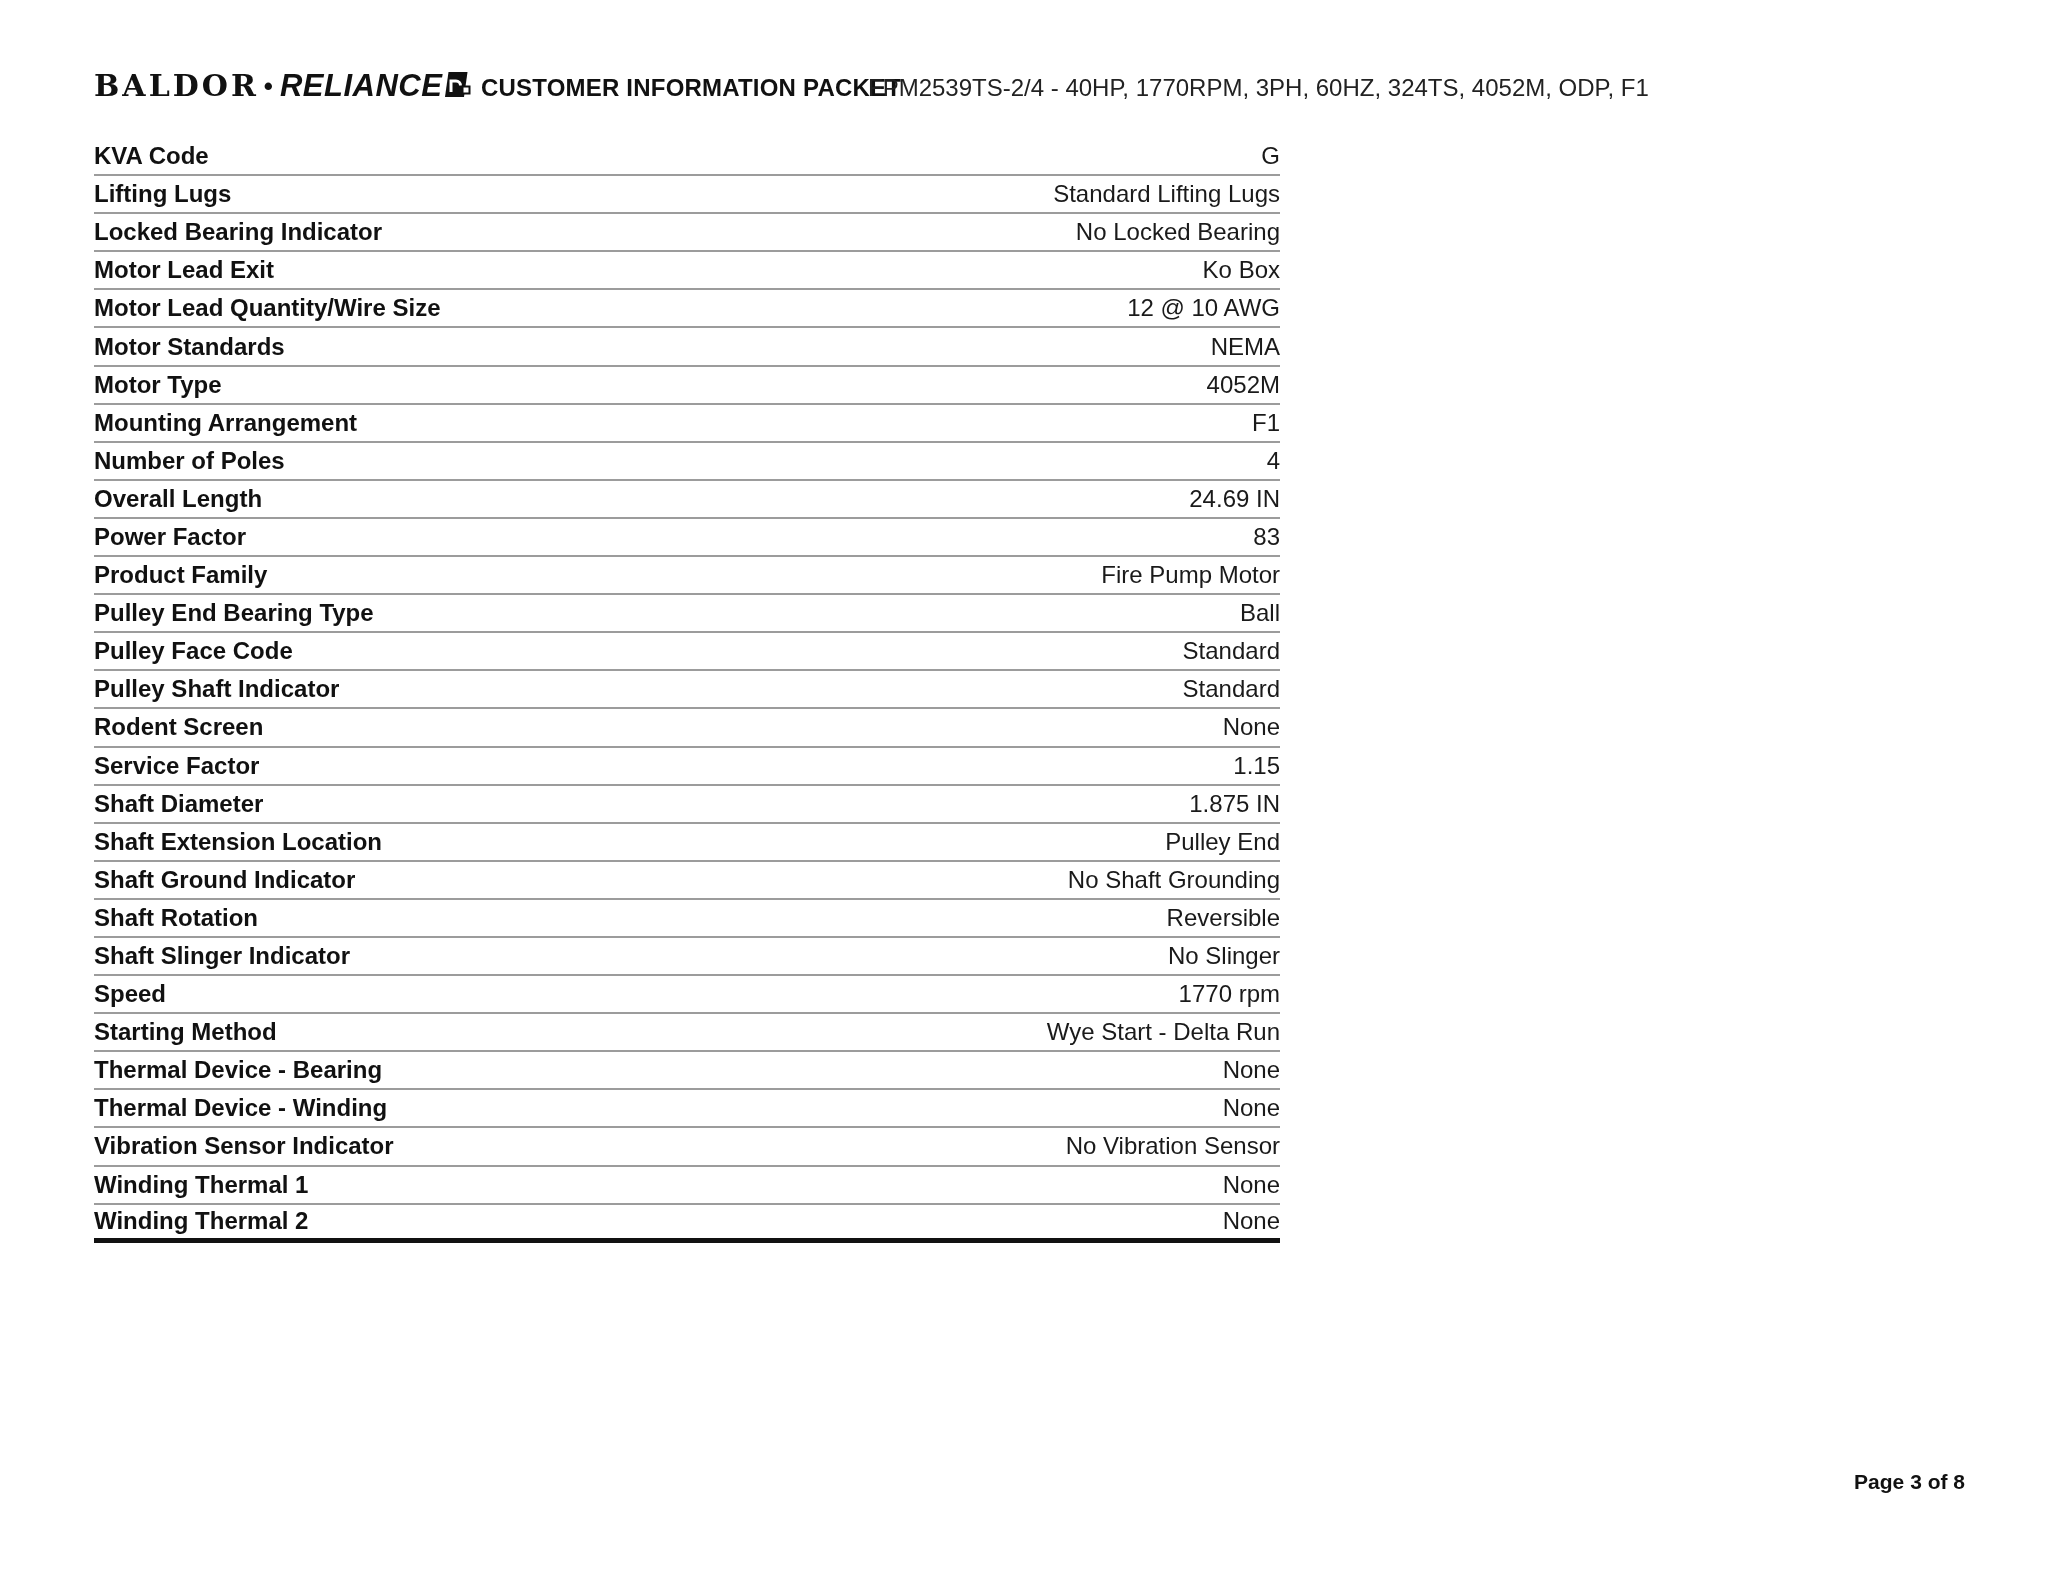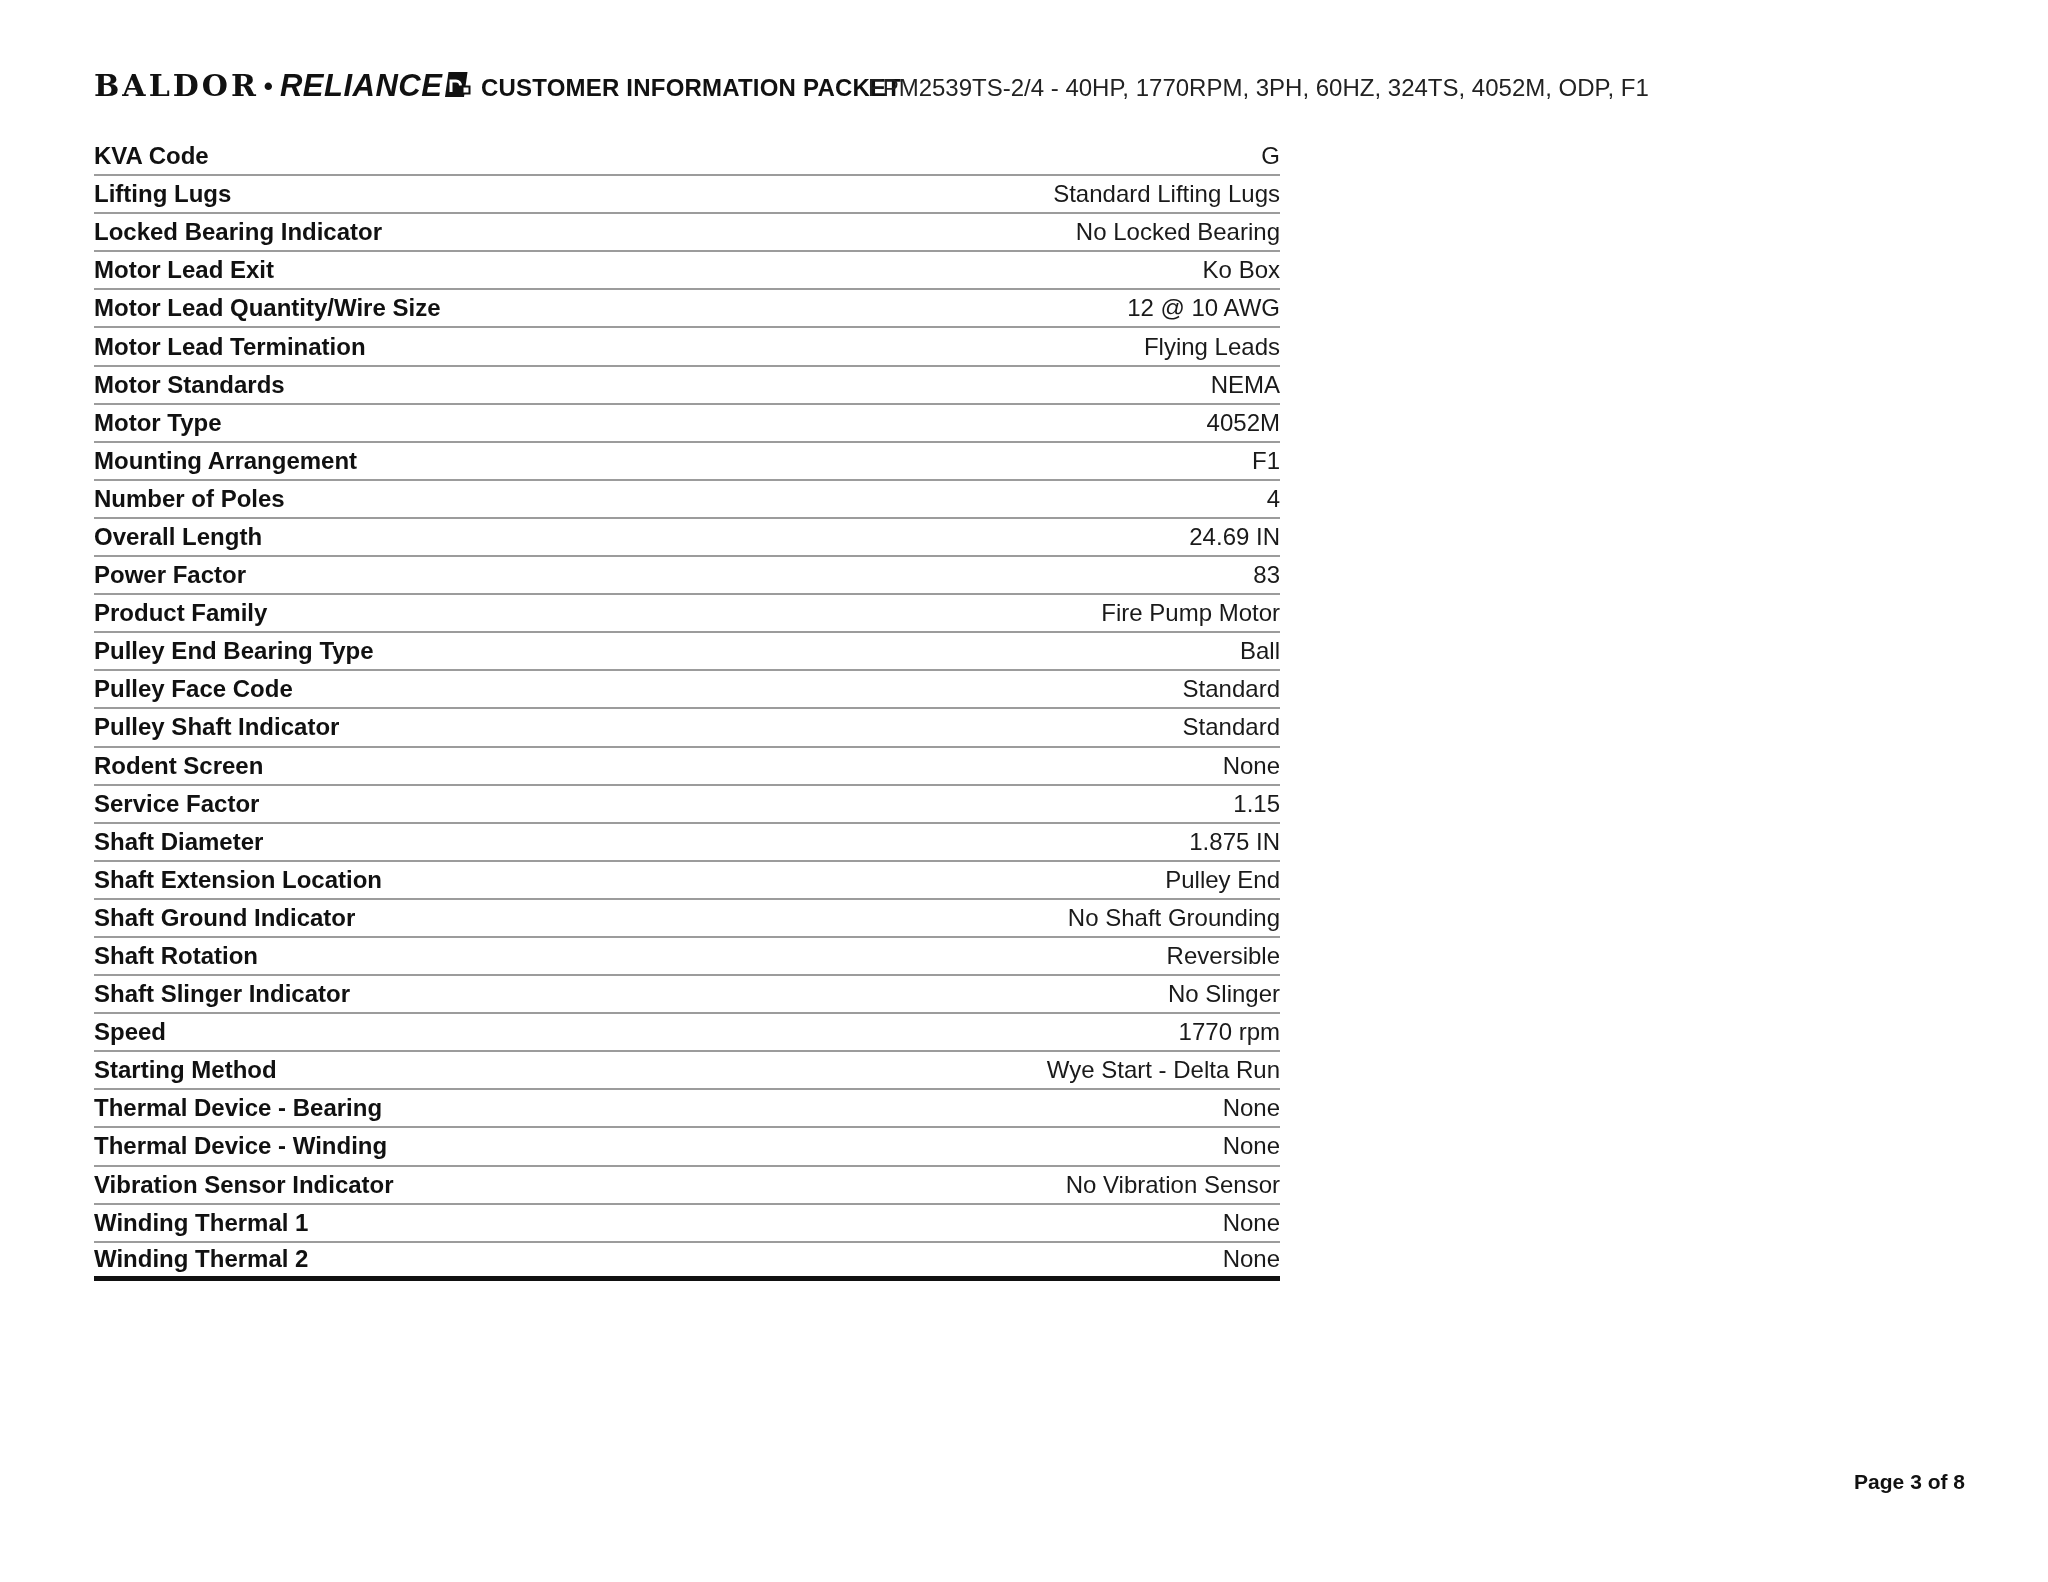--- a/index.html
+++ b/index.html
@@ -156,24 +156,20 @@
   <div class="spec-row">
     <span class="spec-label">Motor Lead Exit</span>
     <span class="spec-value">Ko Box</span>
   </div>
 
   <div class="spec-row">
     <span class="spec-label">Motor Lead Quantity/Wire Size</span>
     <span class="spec-value">12 @ 10 AWG</span>
   </div>
 
-  <div class="spec-row">
-    <span class="spec-label">Motor Lead Termination</span>
-    <span class="spec-value">Flying Leads</span>
-  </div>
 
   <div class="spec-row">
     <span class="spec-label">Motor Standards</span>
     <span class="spec-value">NEMA</span>
   </div>
 
   <div class="spec-row">
     <span class="spec-label">Motor Type</span>
     <span class="spec-value">4052M</span>
   </div>

